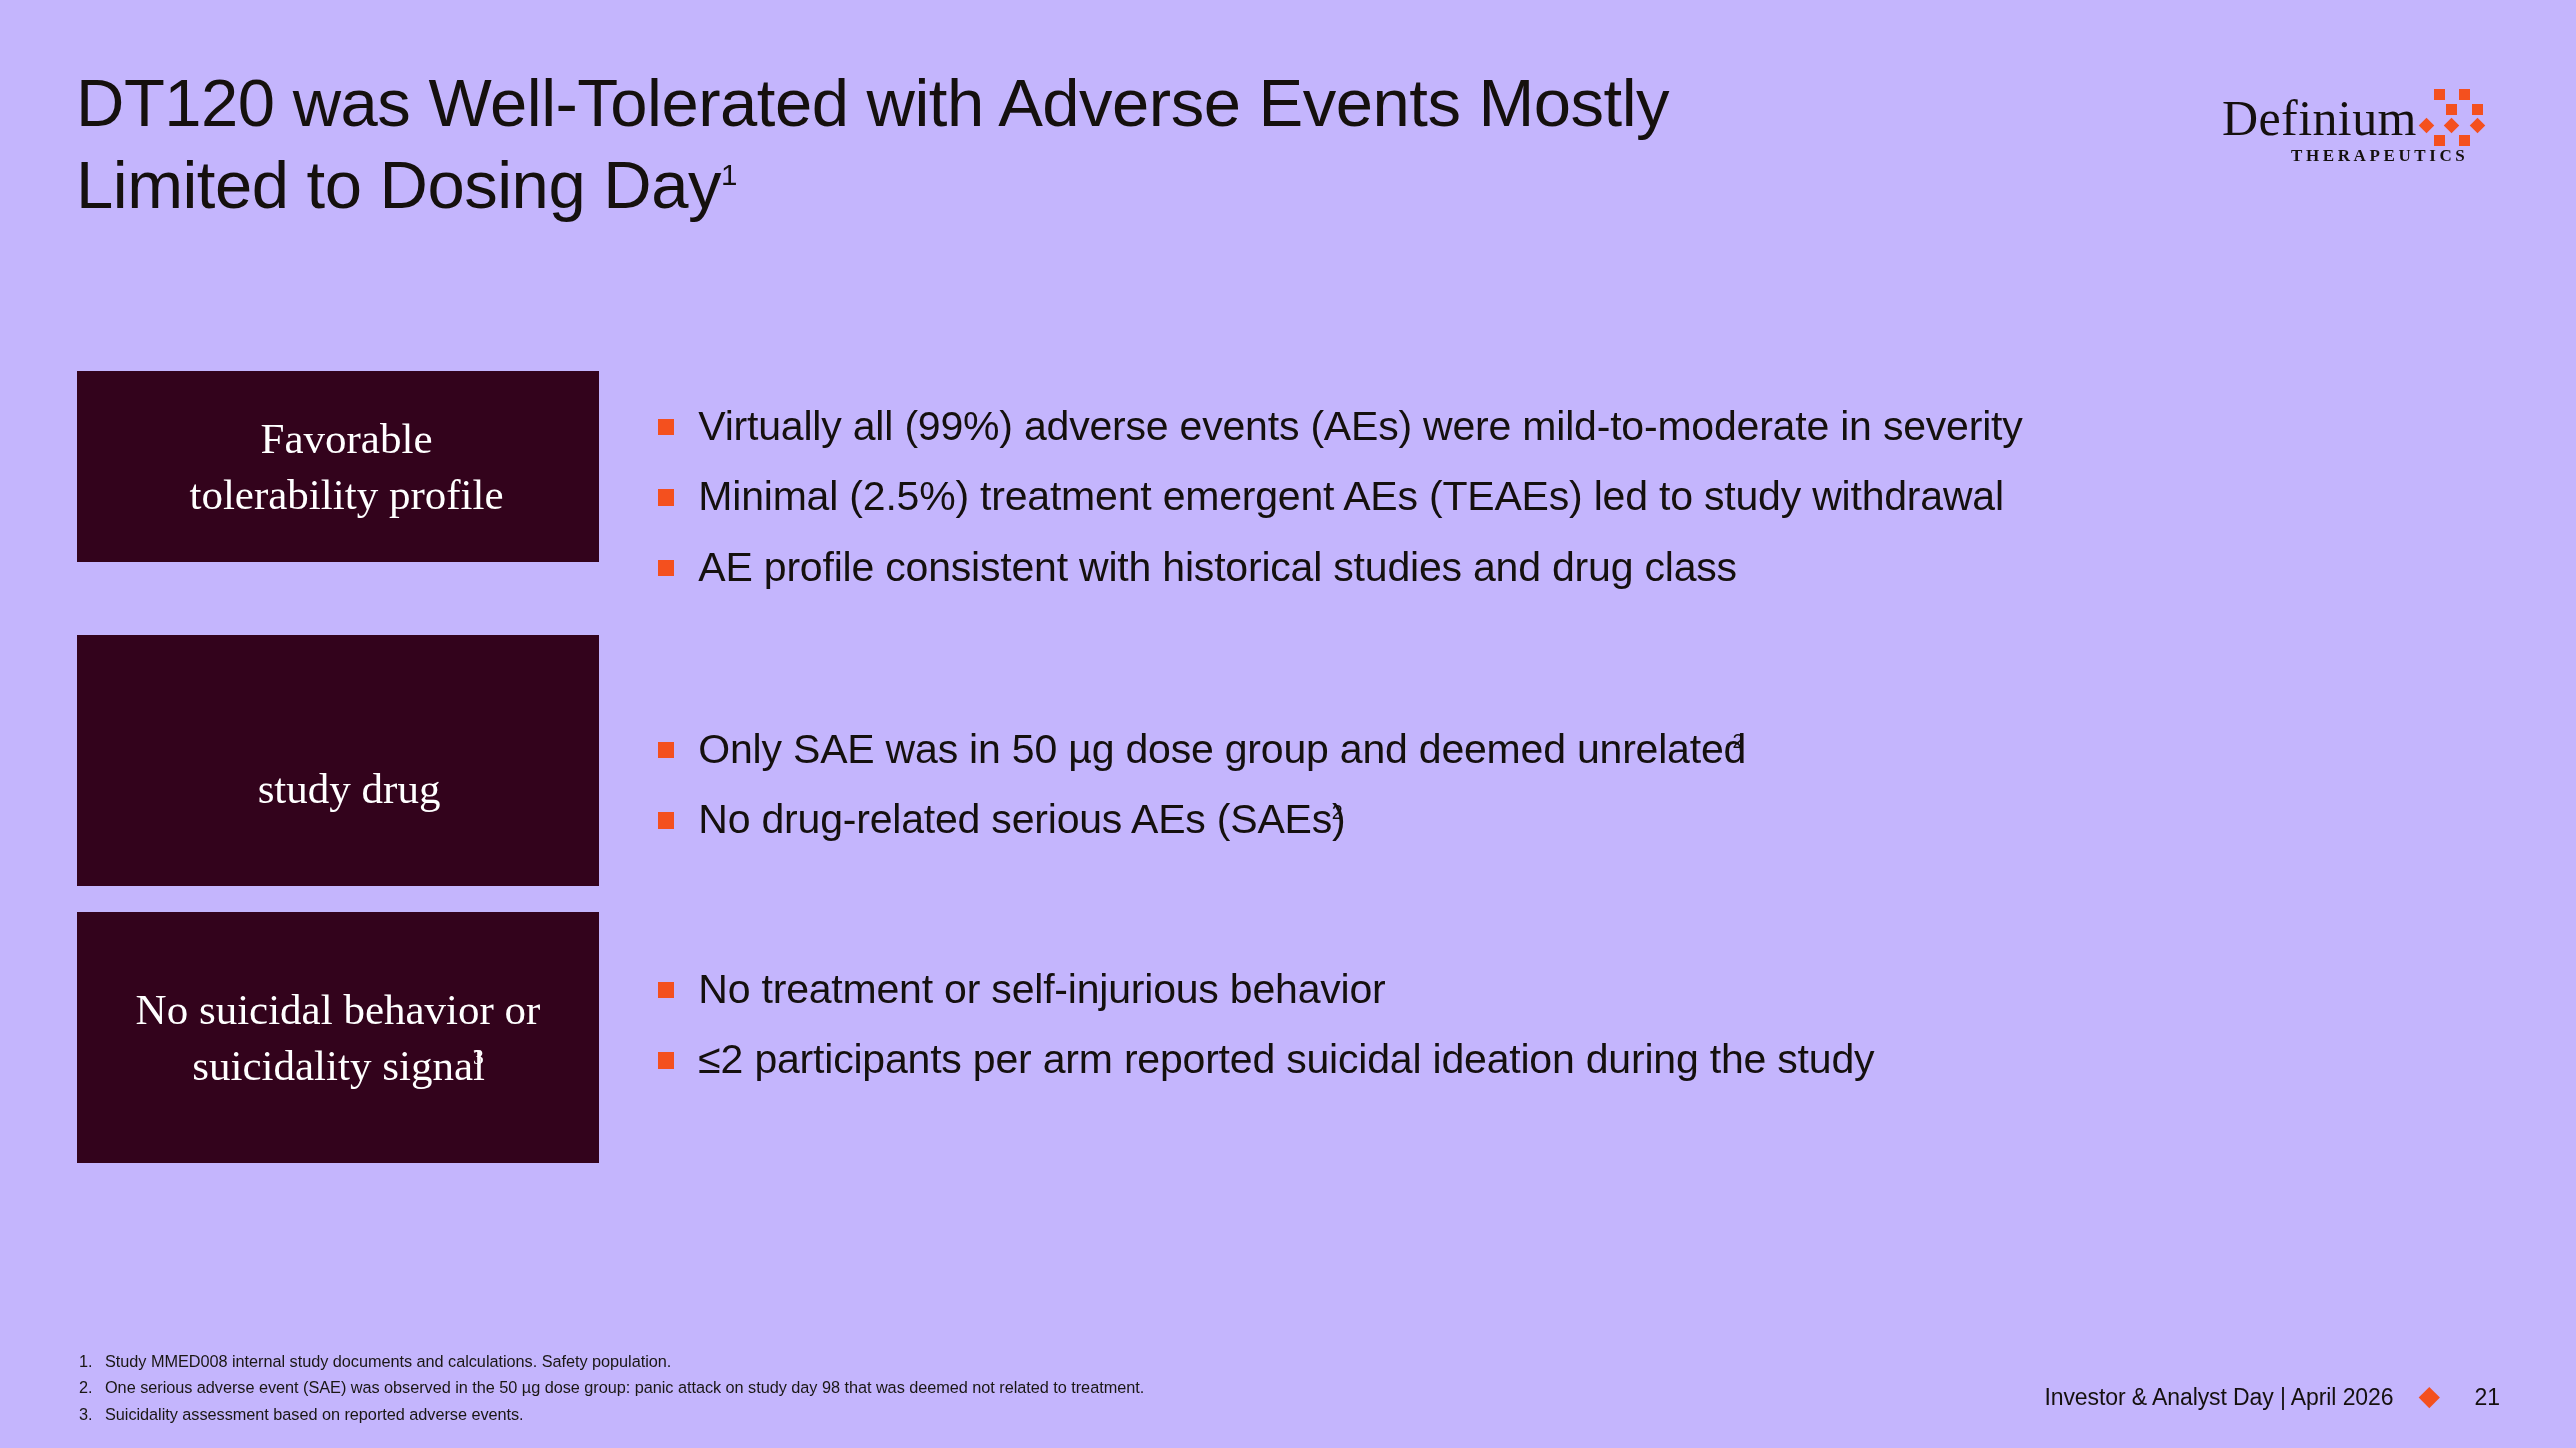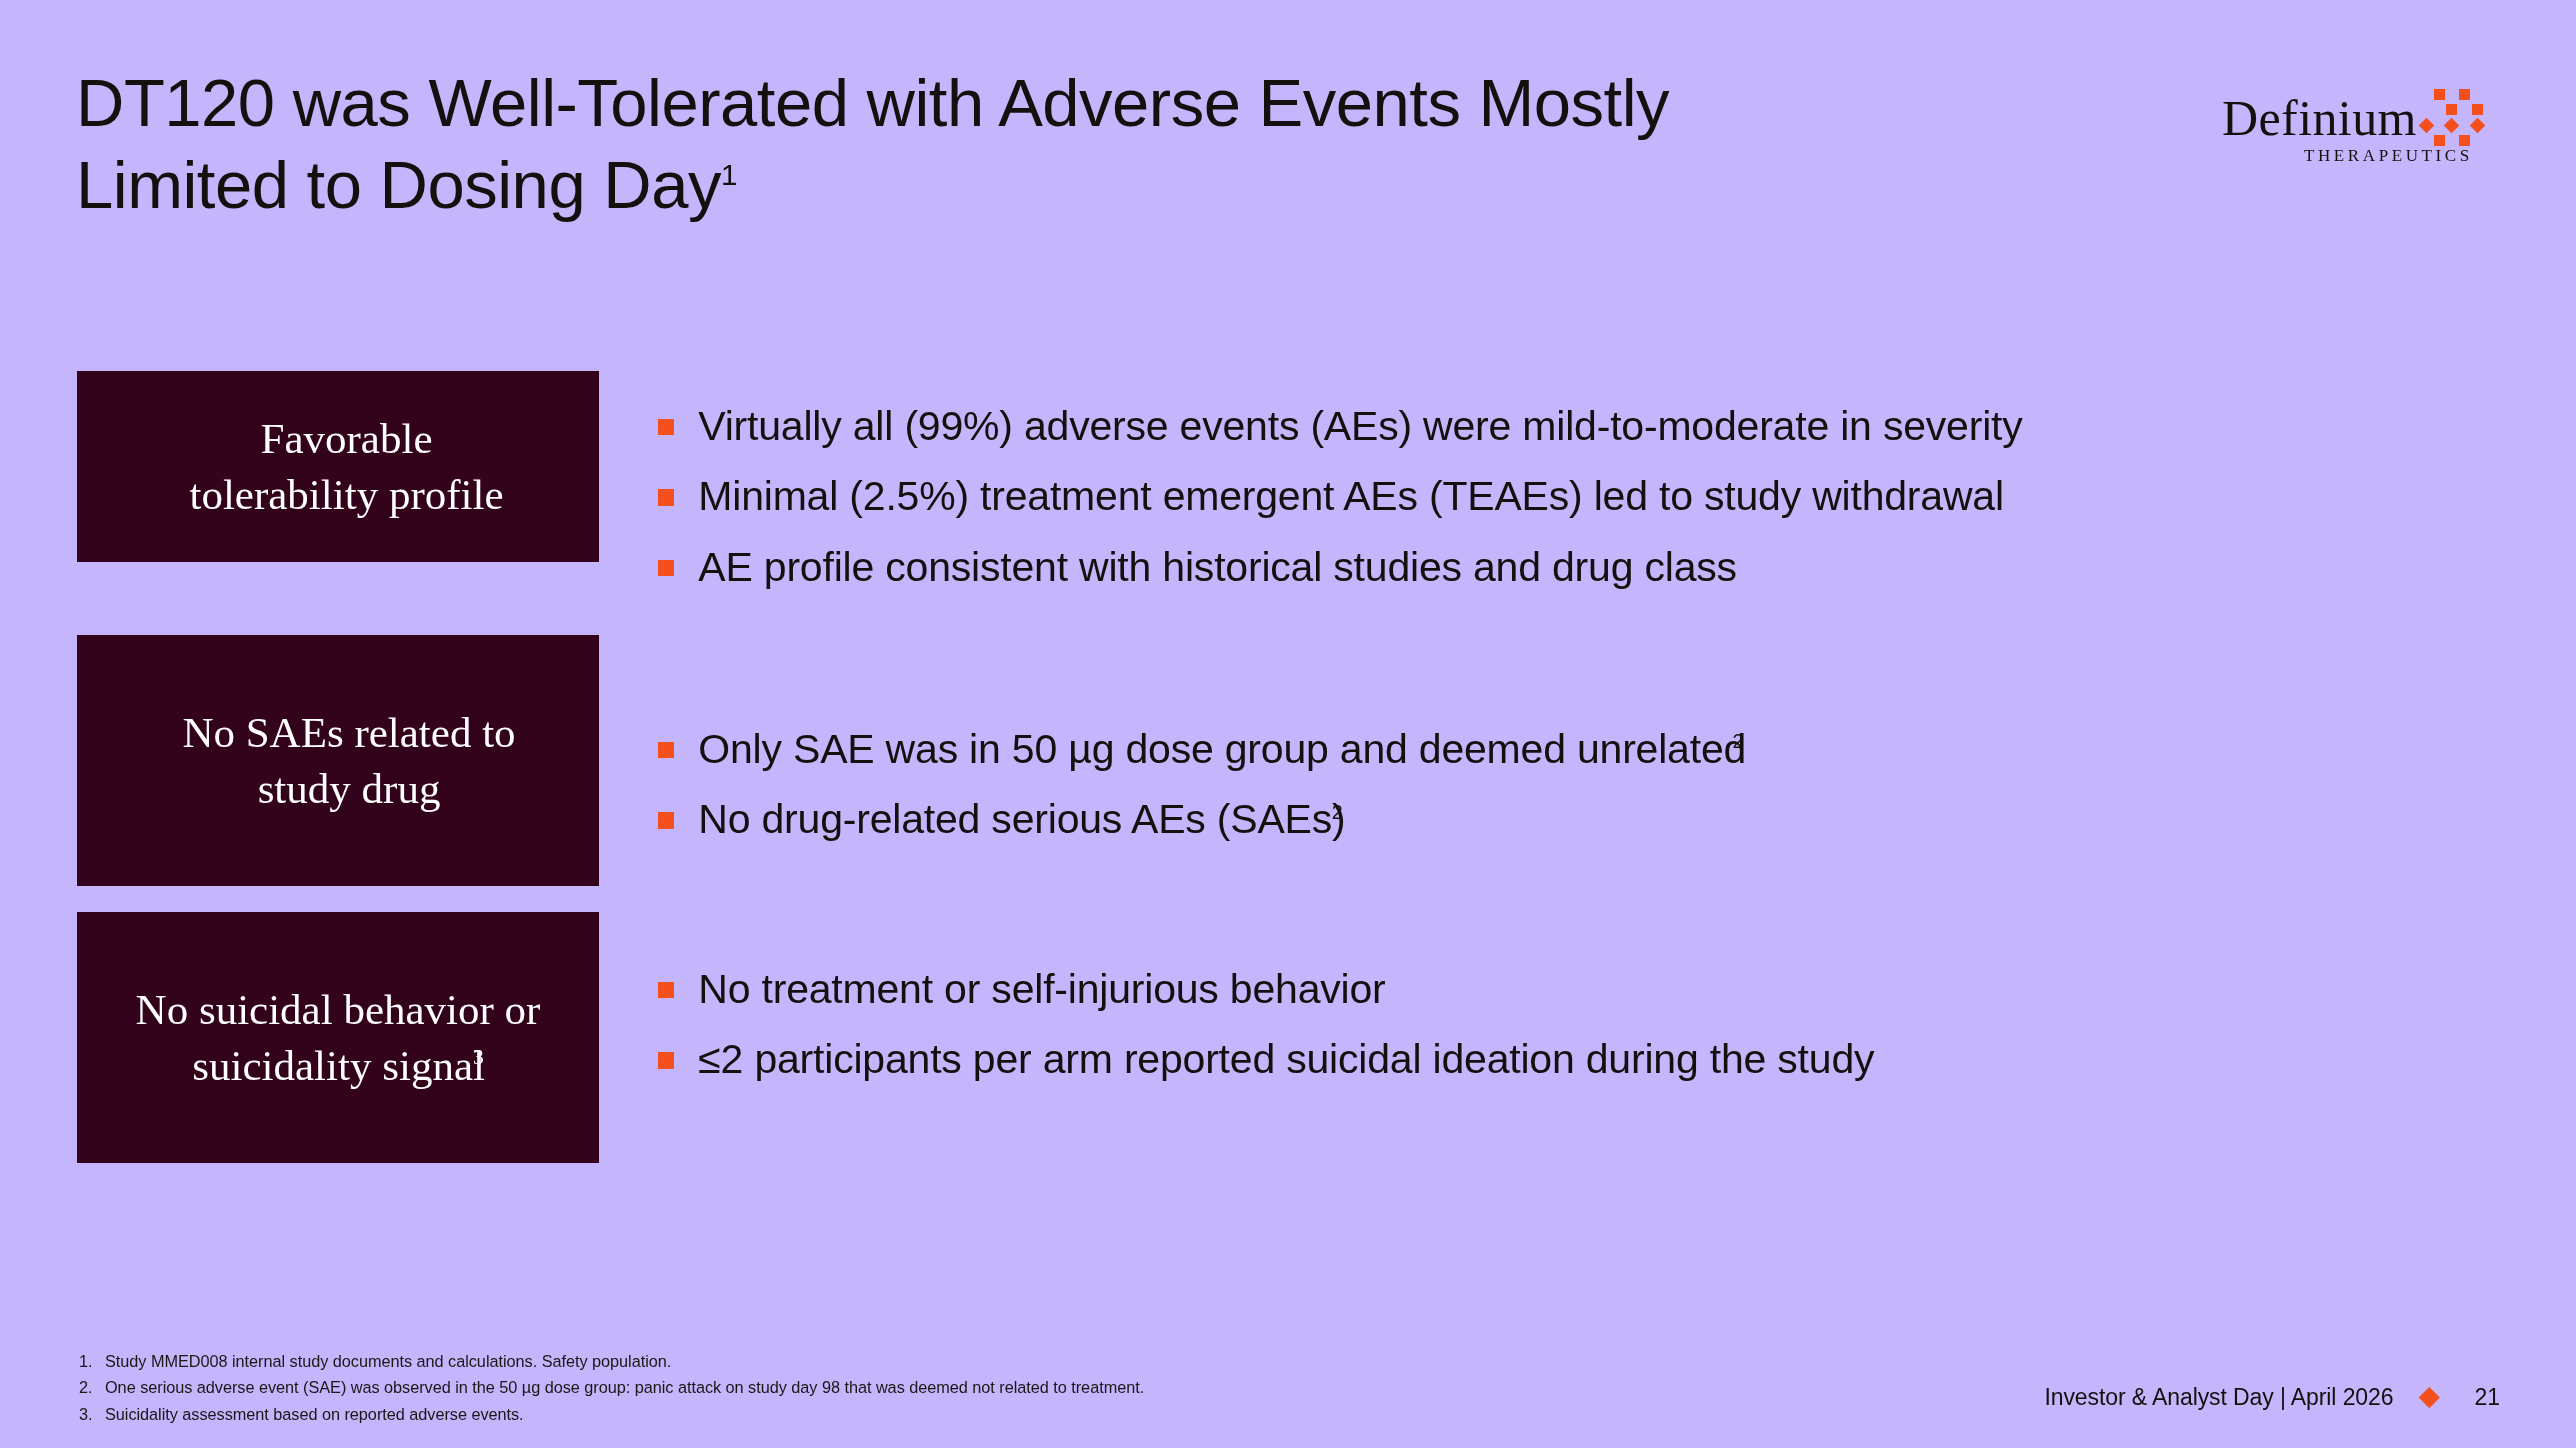--- a/index.html
+++ b/index.html
@@ -54,26 +54,27 @@
     position: absolute;
     left: 0;
     top: 6.9px;
     font-family: "Liberation Serif", serif;
     font-size: 50px;
     letter-spacing: 0.4px;
     color: #15100E;
   }
   .logo-sub {
     position: absolute;
-    left: 82px;
+    left: 69px;
     top: 64px;
     font-family: "Liberation Serif", serif;
     font-size: 17px;
     letter-spacing: 3.6px;
     color: #15100E;
+    font-weight: bold;
   }
   .logo-dots {
     position: absolute;
     right: 0;
     top: 5.2px;
     width: 79px;
     height: 65px;
   }
   .logo-dots i {
     position: absolute;
@@ -216,21 +217,21 @@
       <i style="left:41px; top:48px;"></i>
       <i style="left:28px; top:17px;"></i>
     </div>
   </div>
 
   <div class="box" id="box-1">
     <div class="box-text"><span>Favorable</span><br><span>tolerability profile</span></div>
   </div>
 
   <div class="box" id="box-2">
-    <div class="box-text"><span>No SAEs related to</span><br><span>study drug</span></div>
+    <div class="box-text"><br><span>study drug</span></div>
   </div>
 
   <div class="box" id="box-3">
     <div class="box-text wrap" style="width:464px;"><span>No suicidal behavior or</span> <span>suicidality signal</span><span class="sup">3</span></div>
   </div>
 
   <div class="bullets" id="bullets-1">
     <div class="bullet-row">
       <span class="bullet-mark"></span>
       <span class="bullet-text">Virtually all (99%) adverse events (AEs) were mild-to-moderate in severity</span>

